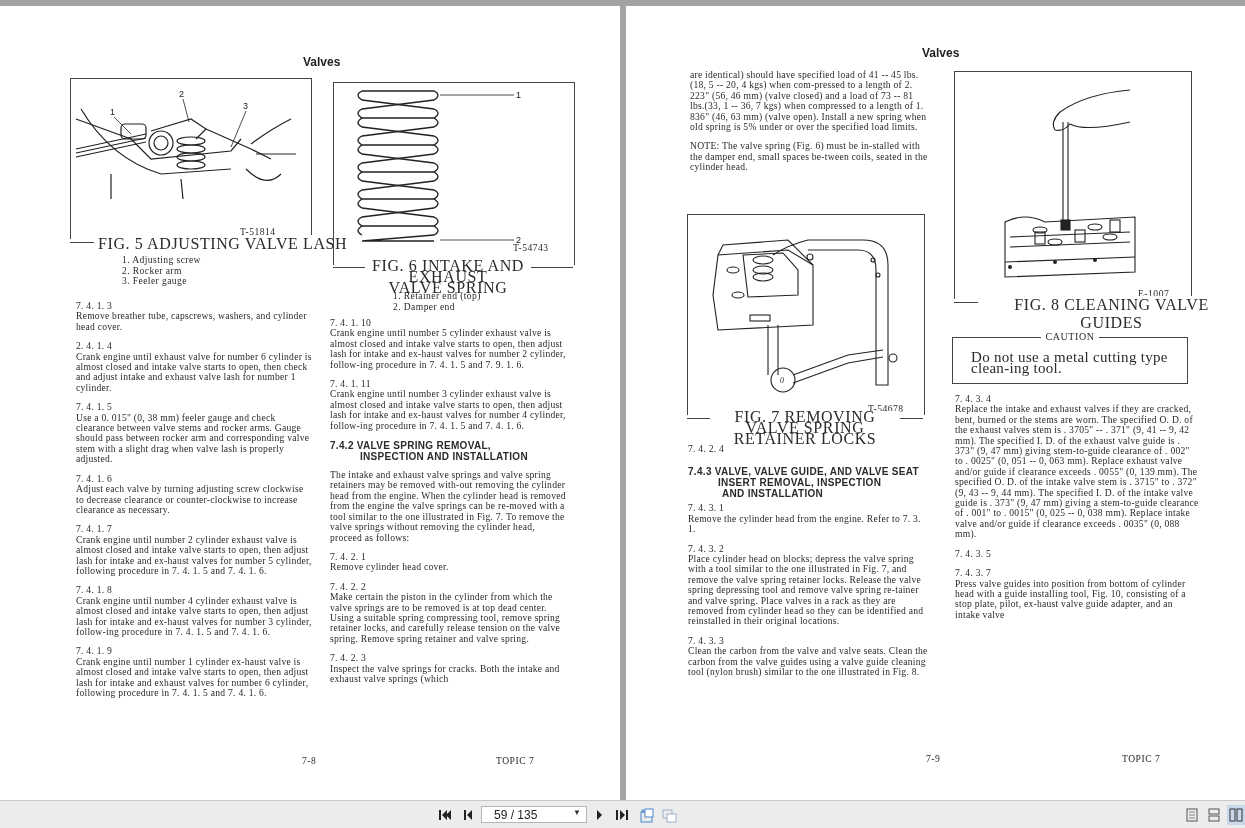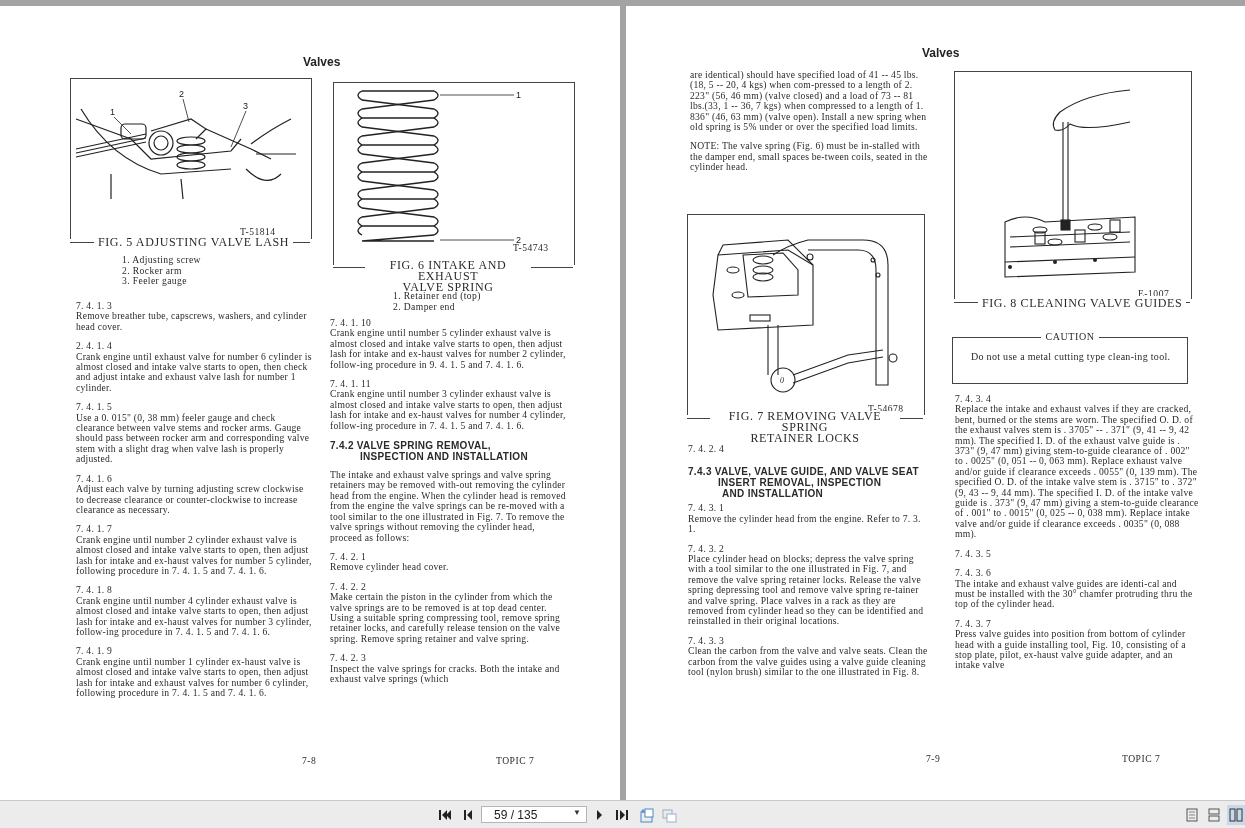--- a/index.html
+++ b/index.html
@@ -9,28 +9,28 @@
   .page { position:absolute; top:6px; height:794px; background:#fff; }
   .page.left { left:0; width:620px; }
   .page.right { left:626px; width:619px; }
   .hdr { position:absolute; font-family:"Liberation Sans", sans-serif; font-weight:bold; font-size:12px; color:#222; }
   .col { position:absolute; font-size:9.6px; line-height:10.4px; letter-spacing:0.25px; }
   .col p { margin:0 0 9px 0; }
   .col .num { display:block; }
   .sec { font-family:"Liberation Sans", sans-serif; font-weight:bold; font-size:10px; line-height:11px; letter-spacing:0.3px; margin:0 0 8px 0; }
   .sec .ind { display:block; padding-left:30px; }
   .fig { position:absolute; border:1px solid #444; border-bottom:none; }
-  .figcap { position:absolute; font-size:12px; letter-spacing:0.6px; text-align:center; background:#fff;font-family:Liberation Serif, serif; }
+  .figcap { position:absolute; font-size:16px; letter-spacing:0.6px; text-align:center; background:#fff;font-family:Liberation Serif, serif; }
   .figline { position:absolute; height:1px; background:#444; }
   .tcode { position:absolute; font-size:9.6px; letter-spacing:0.5px; }
   .legend { position:absolute; font-size:9.6px; line-height:10.5px; letter-spacing:0.4px; }
   .caution { position:absolute; border:1px solid #444; }
   .caution .title { position:absolute; top:-7px; left:0; right:0; text-align:center; font-size:10px; letter-spacing:0.6px; }
   .caution .title span { background:#fff; padding:0 4px; }
-  .caution .body { position:absolute; left:18px; top:14px; font-size:10px; line-height:10.5px; letter-spacing:0.3px; }
+  .caution .body { position:absolute; left:18px; top:14px; font-size:15px; line-height:10.5px; letter-spacing:0.3px; }
   .pageno { position:absolute; font-size:9.6px; letter-spacing:0.5px; }
   .toolbar { position:absolute; left:0; top:800px; width:1245px; height:28px; background:#ececec; border-top:1px solid #c8c8c8;padding-left:32px; }
   .tb-btn { position:absolute; top:6px; height:16px; display:flex; align-items:center; justify-content:center; cursor:pointer; }
   .pagesel { position:absolute; left:481px; top:5px; width:106px; height:17px; background:#fff; border:1px solid #b5b5b5; box-sizing:border-box;
              font-family:"Liberation Sans", sans-serif; font-size:12px; color:#222; }
   .pagesel .val { position:absolute; left:12px; top:1px; }
   .pagesel .arrow { position:absolute; right:5px; top:1px; font-size:8px; color:#333; }
   svg { display:block; }
 </style>
 </head>
@@ -111,21 +111,21 @@
       <p><span class="num">7. 4. 1. 3</span><span>Remove breather tube, capscrews, washers, and cylinder head cover.</span></p>
       <p><span class="num">2. 4. 1. 4</span><span>Crank engine until exhaust valve for number 6 cylinder is almost closed and intake valve starts to open, then check and adjust intake and exhaust valve lash for number 1 cylinder.</span></p>
       <p><span class="num">7. 4. 1. 5</span><span>Use a 0. 015" (0, 38 mm) feeler gauge and check clearance between valve stems and rocker arms. Gauge should pass between rocker arm and corresponding valve stem with a slight drag when valve lash is properly adjusted.</span></p>
       <p><span class="num">7. 4. 1. 6</span><span>Adjust each valve by turning adjusting screw clockwise to decrease clearance or counter-clockwise to increase clearance as necessary.</span></p>
       <p><span class="num">7. 4. 1. 7</span><span>Crank engine until number 2 cylinder exhaust valve is almost closed and intake valve starts to open, then adjust lash for intake and ex-haust valves for number 5 cylinder, following procedure in 7. 4. 1. 5 and 7. 4. 1. 6.</span></p>
       <p><span class="num">7. 4. 1. 8</span><span>Crank engine until number 4 cylinder exhaust valve is almost closed and intake valve starts to open, then adjust lash for intake and ex-haust valves for number 3 cylinder, follow-ing procedure in 7. 4. 1. 5 and 7. 4. 1. 6.</span></p>
       <p><span class="num">7. 4. 1. 9</span><span>Crank engine until number 1 cylinder ex-haust valve is almost closed and intake valve starts to open, then adjust lash for intake and exhaust valves for number 6 cylinder, following procedure in  7. 4. 1. 5 and 7. 4. 1. 6.</span></p>
     </div>
 
     <div class="col" style="left:330px; top:312px; width:236px;">
-      <p><span class="num">7. 4. 1. 10</span><span>Crank engine until number 5 cylinder exhaust valve is almost closed and intake valve starts to open, then adjust lash for intake and ex-haust valves for number 2 cylinder, follow-ing procedure in 9. 4. 1. 5 and 7. 4. 1. 6.</span></p>
+      <p><span class="num">7. 4. 1. 10</span><span>Crank engine until number 5 cylinder exhaust valve is almost closed and intake valve starts to open, then adjust lash for intake and ex-haust valves for number 2 cylinder, follow-ing procedure in 7. 4. 1. 5 and 7. 9. 1. 6.</span></p>
       <p><span class="num">7. 4. 1. 11</span><span>Crank engine until number 3 cylinder exhaust valve is almost closed and intake valve starts to open, then adjust lash for intake and ex-haust valves for number 4 cylinder, follow-ing procedure in 7. 4. 1. 5 and 7. 4. 1. 6.</span></p>
       <div class="sec">
         <span>7.4.2 VALVE SPRING REMOVAL,</span>
         <span class="ind">INSPECTION AND INSTALLATION</span>
       </div>
       <p><span>The intake and exhaust valve springs and valve spring retainers may be removed with-out removing the cylinder head from the engine. When the cylinder head is removed from the engine the valve springs can be re-moved with a tool similar to the one illustrated in Fig. 7.  To remove the valve springs without removing the cylinder head, proceed as follows:</span></p>
       <p><span class="num">7. 4. 2. 1</span><span>Remove cylinder head cover.</span></p>
       <p><span class="num">7. 4. 2. 2</span><span>Make certain the piston in the cylinder from which the valve springs are to be removed is at top dead center.  Using a suitable spring compressing tool, remove spring retainer locks, and carefully release tension on the valve spring. Remove spring retainer and valve spring.</span></p>
       <p><span class="num">7. 4. 2. 3</span><span>Inspect the valve springs for cracks. Both the intake and exhaust valve springs (which</span></p>
     </div>
@@ -217,21 +217,20 @@
     <div class="figcap" style="left:352px; top:290px; padding:0 4px;">FIG. 8  CLEANING VALVE GUIDES</div>
 
     <div class="caution" style="left:326px; top:331px; width:234px; height:45px;">
       <div class="title"><span>CAUTION</span></div>
       <div class="body" style="width:200px;">Do not use a metal cutting type clean-ing tool.</div>
     </div>
 
     <div class="col" style="left:329px; top:388px; width:244px;">
       <p><span class="num">7. 4. 3. 4</span><span>Replace the intake and exhaust valves if they are cracked, bent, burned or the stems are worn. The specified O. D. of the exhaust valves stem is . 3705" -- . 371" (9, 41 -- 9, 42 mm). The specified I. D. of the exhaust valve guide is . 373" (9, 47 mm) giving stem-to-guide clearance of . 002" to . 0025" (0, 051 -- 0, 063 mm). Replace exhaust valve and/or guide if clearance exceeds . 0055" (0, 139 mm). The specified O. D. of the intake valve stem is . 3715" to . 372" (9, 43 -- 9, 44 mm). The specified I. D. of the intake valve guide is . 373" (9, 47 mm) giving a stem-to-guide clearance of . 001" to . 0015" (0, 025 -- 0, 038 mm). Replace intake valve and/or guide if clearance exceeds . 0035" (0, 088 mm).</span></p>
       <p><span class="num">7. 4. 3. 5</span></p>
-      <p><span class="num">7. 4. 3. 6</span><span>The intake and exhaust valve guides are identi-cal and must be installed with the 30° chamfer protruding thru the top of the cylinder head.</span></p>
       <p><span class="num">7. 4. 3. 7</span><span>Press valve guides into position from bottom of cylinder head with a guide installing tool, Fig. 10, consisting of a stop plate, pilot, ex-haust valve guide adapter, and an intake valve</span></p>
     </div>
 
     <div class="pageno" style="left:300px; top:747px;">7-9</div>
     <div class="pageno" style="left:496px; top:747px;">TOPIC 7</div>
   </div>
 </div>
 
 <div class="toolbar">
   <div class="tb-btn" style="left:437px; width:16px;">

